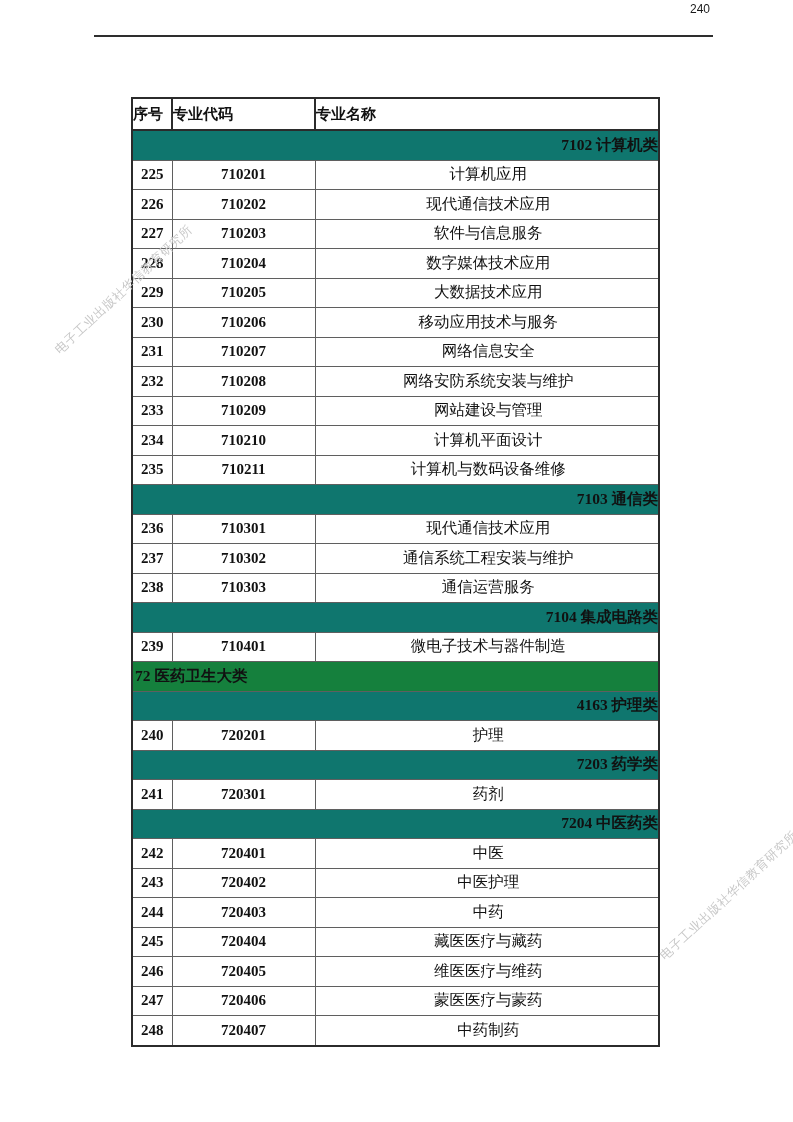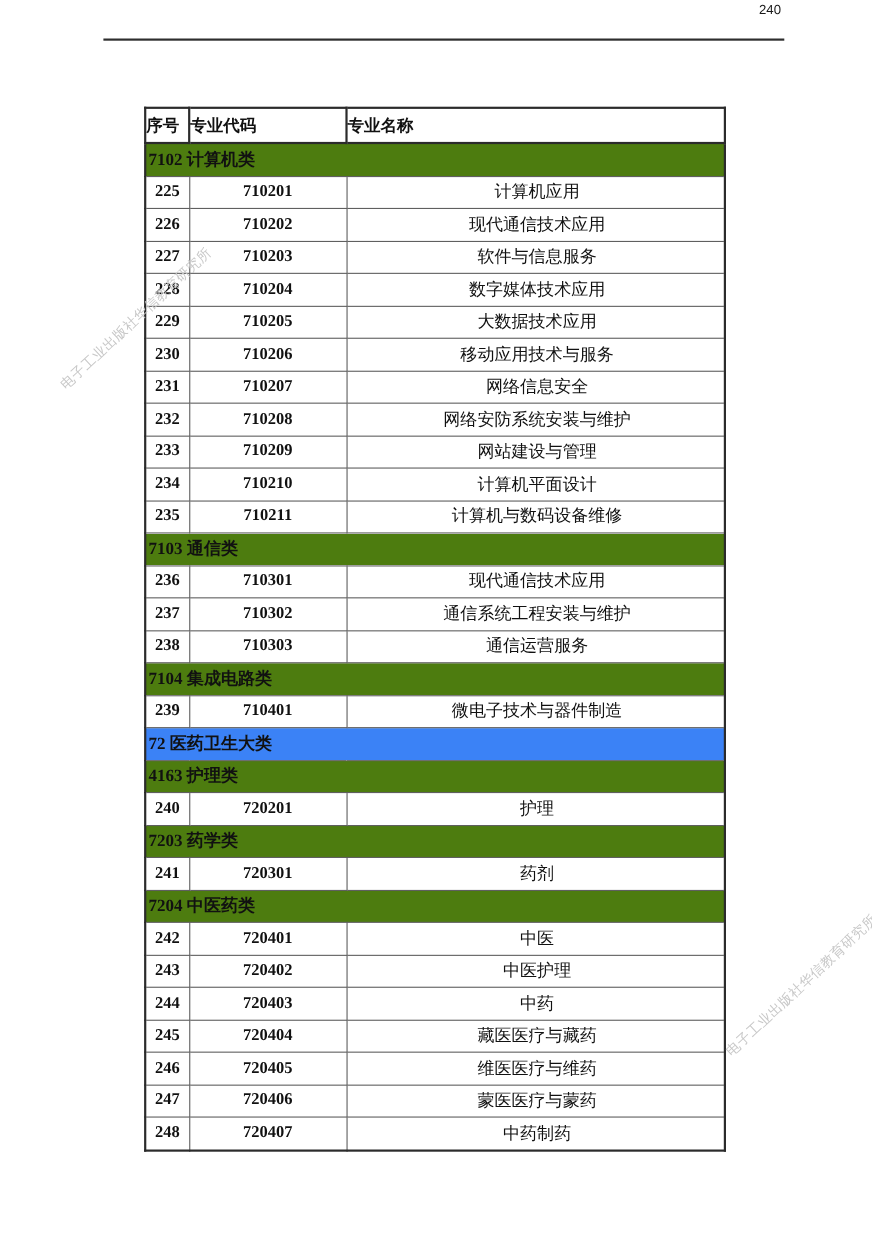--- a/index.html
+++ b/index.html
@@ -67,22 +67,22 @@
     text-align: center;
     padding-left: 3px;
     font-size: 15.5px;
   }
   td.section {
     text-align: left;
     padding-left: 2px;
     font-weight: bold;
     font-size: 15.5px;
   }
-  td.section.sub   { background: #4d7c0f; }
-  td.section.major { background: #3b82f6; }
+  td.section.sub   { background: #0f766e; text-align: right; }
+  td.section.major { background: #15803d; }
   .watermark {
     position: absolute;
     color: #c8c8c8;
     font-family: "Liberation Sans", sans-serif;
     font-size: 12.5px;
     letter-spacing: 0.5px;
     white-space: nowrap;
     transform: translate(-50%, -50%) rotate(-43deg);
     pointer-events: none;
     z-index: 5;

